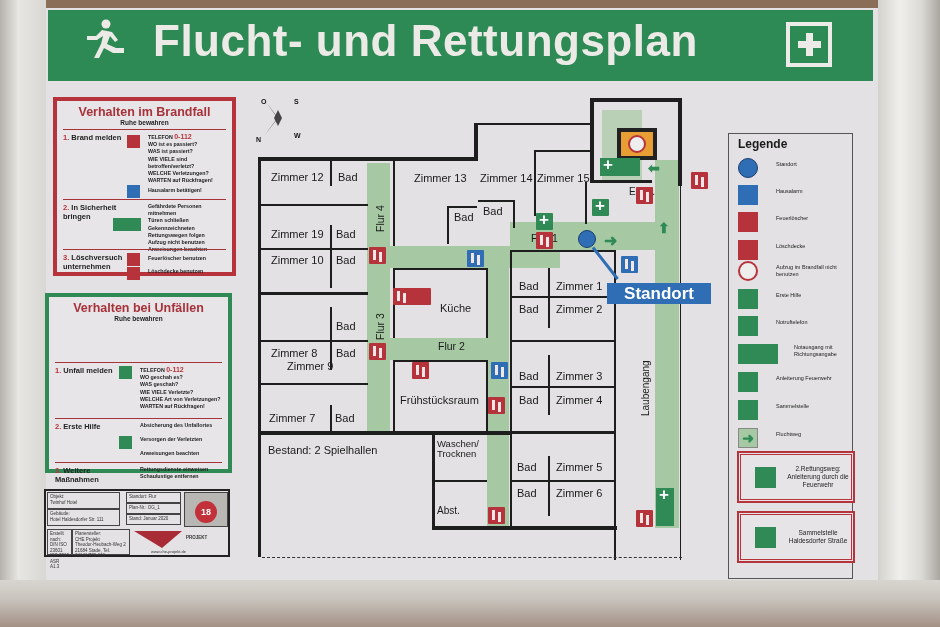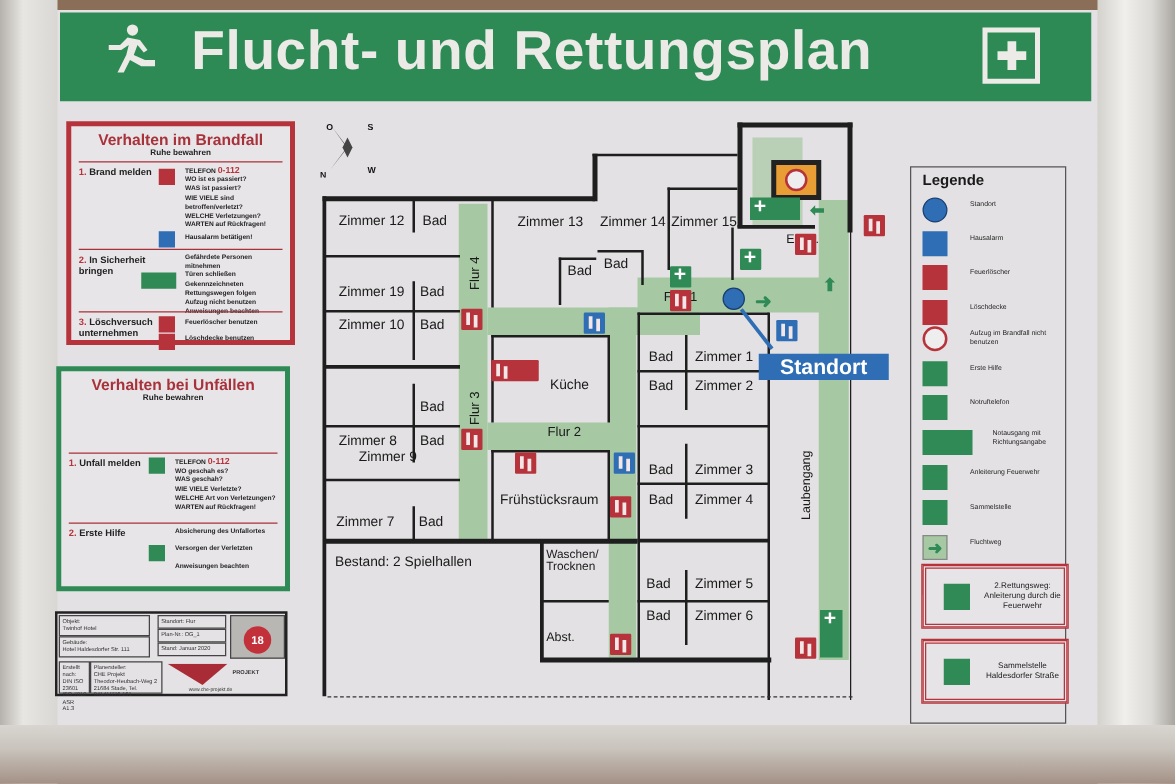--- a/index.html
+++ b/index.html
@@ -140,20 +140,27 @@
       <div>WARTEN auf Rückfragen!</div>
     </div>
   </div>
   <div class="section" style="height:44px;">
     <div class="sec-label"><span class="num">2.</span> <span>Erste Hilfe</span></div>
     <div class="mini-ico ico-green" style="left:64px;top:17px;"></div>
     <div class="sec-lines">
       <div>Absicherung des Unfallortes</div>
       <div style="margin-top:7px;">Versorgen der Verletzten</div>
       <div style="margin-top:7px;">Anweisungen beachten</div>
+    </div>
+  </div>
+  <div class="section" style="height:30px;">
+    <div class="sec-label"><span class="num">3.</span> <span>Weitere Maßnahmen</span></div>
+    <div class="sec-lines">
+      <div>Rettungsdienste einweisen</div>
+      <div>Schaulustige entfernen</div>
     </div>
   </div>
 </div>
 
 <div class="infoblock">
   <div class="ib-cell" style="left:1px;top:1px;width:73px;height:17px;">
       <div>Objekt:</div>
       <div>Twinhof Hotel</div>
     </div>
   <div class="ib-cell" style="left:1px;top:18px;width:73px;height:17px;">

